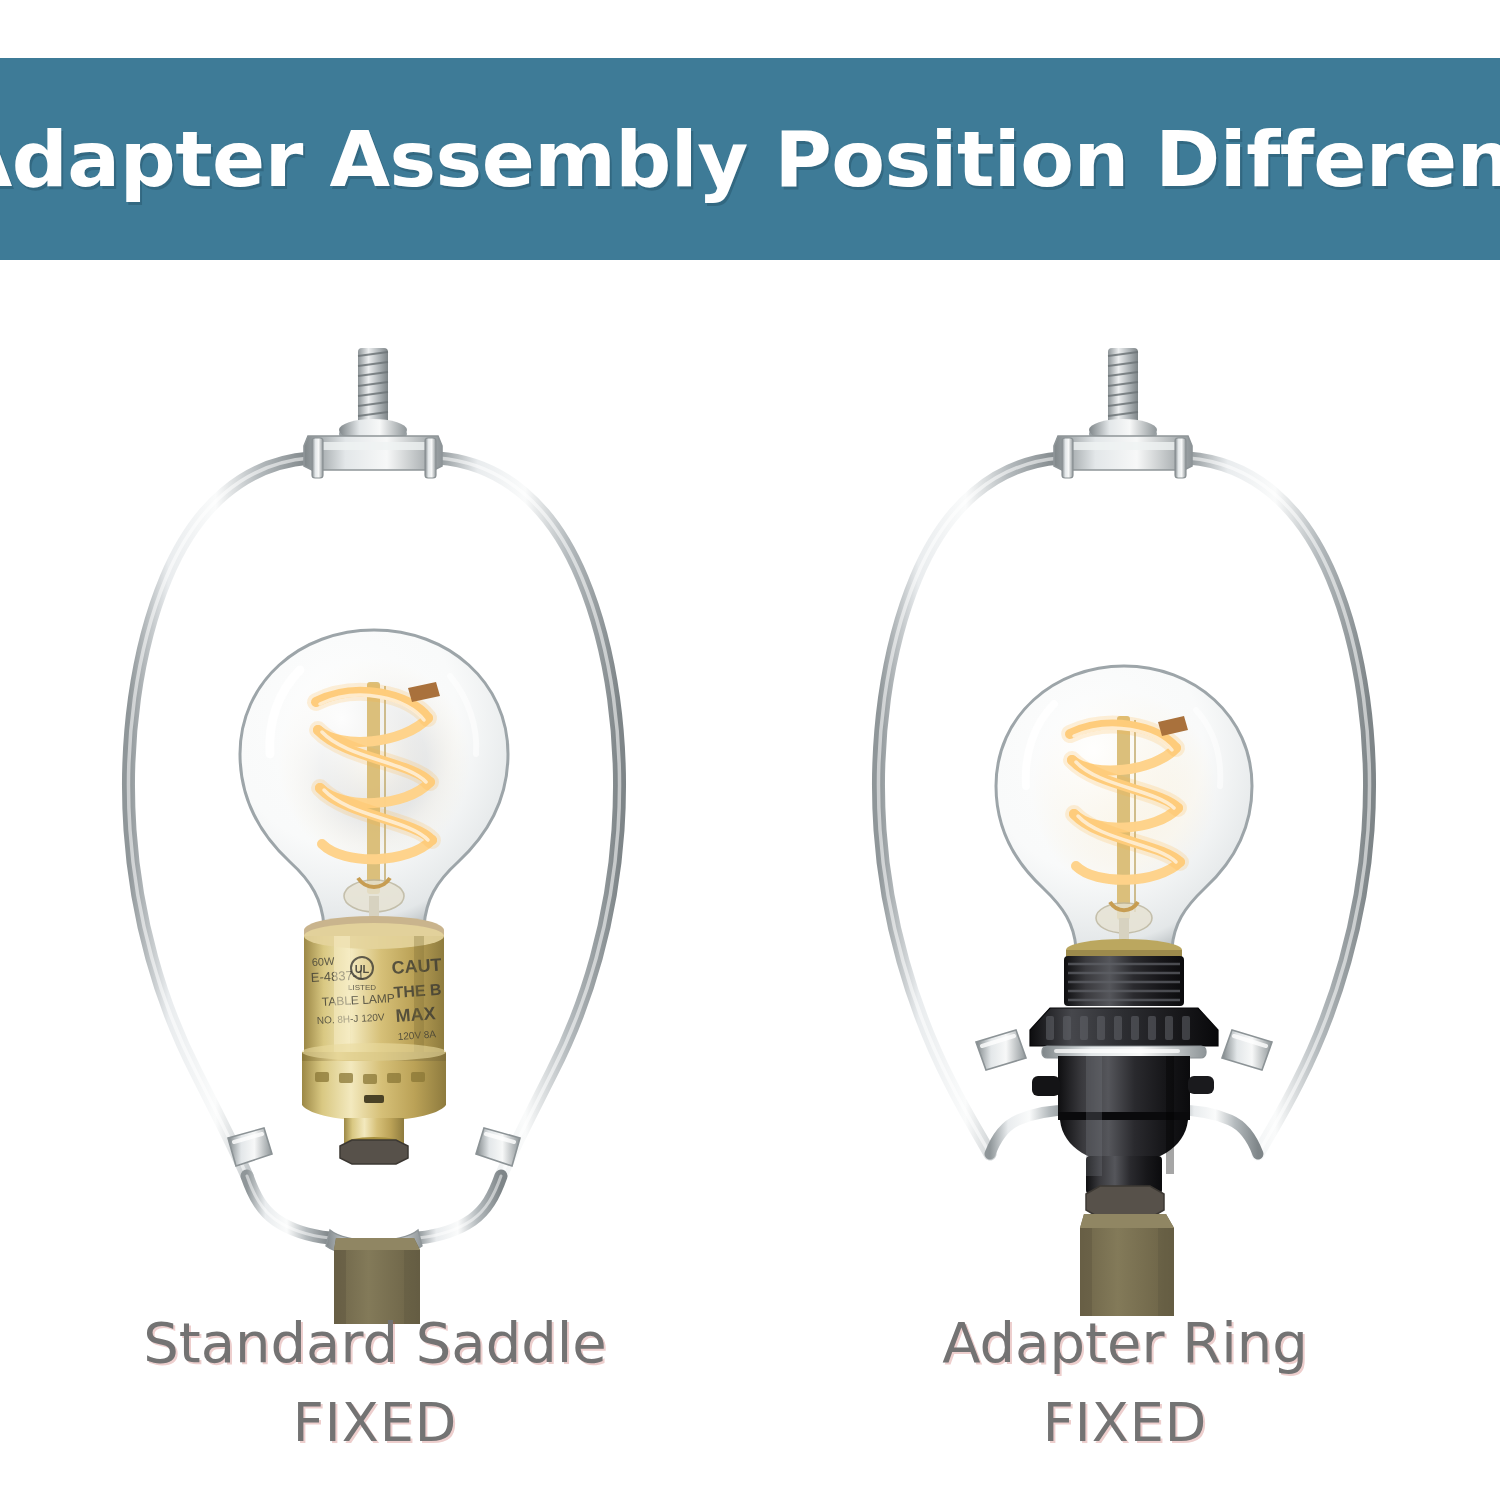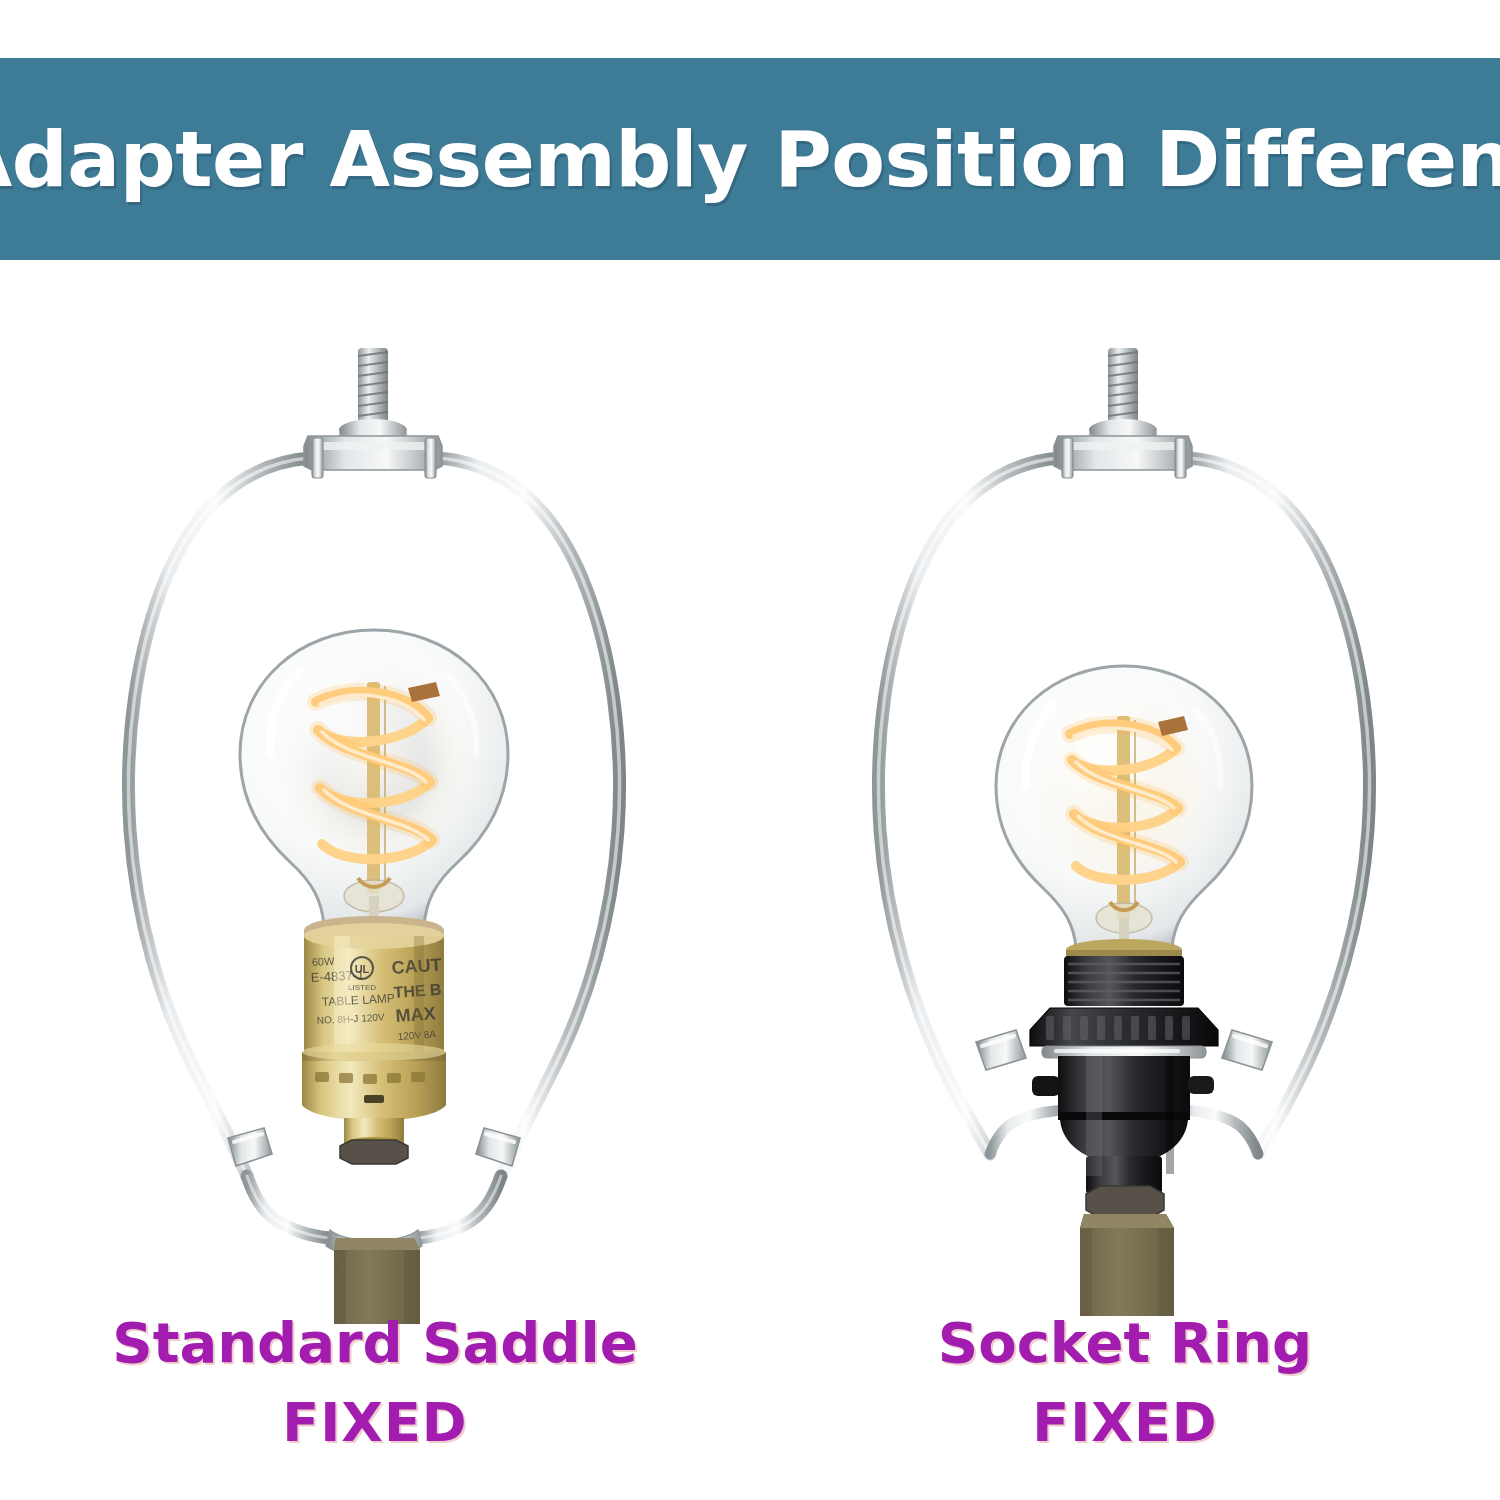--- a/index.html
+++ b/index.html
@@ -38,23 +38,23 @@
   .lamp-stage {
     position: absolute; left: 0; top: 30px;
     width: 750px; height: 1000px;
   }
 
   
   .caption {
     position: absolute; left: 0; width: 750px;
     top: 1012px;
     text-align: center;
-    color: #a21caf;
+    color: #737373;
     font-family: "DejaVu Sans", sans-serif;
-    font-weight: 700;
+    font-weight: 400;
     line-height: 1.12;
     text-shadow: 2px 2px 0 rgba(190,80,75,0.28);
   }
   .caption-name { font-size: 56px; display: block; }
   .caption-state { font-size: 54px; display: block; letter-spacing: 1px; margin-top: 18px;}
 
   svg { display: block; overflow: visible; }
 </style>
 </head>
 <body>
@@ -500,18 +500,18 @@
         <g>
           <path d="M 334 884 L 416 884 L 424 898 L 424 986 L 330 986 L 330 898 Z" fill="url(#baseR)"></path>
           <path d="M 334 884 L 416 884 L 424 898 L 330 898 Z" fill="#908663"></path>
           <rect x="330" y="898" width="12" height="88" fill="#5F5740" opacity="0.45"></rect>
           <rect x="408" y="898" width="16" height="88" fill="#5C5540" opacity="0.35"></rect>
         </g>
       </svg>
     </div>
 
     <div class="caption">
-      <span class="caption-name">Socket Ring</span>
+      <span class="caption-name">Adapter Ring</span>
       <span class="caption-state">FIXED</span>
     </div>
   </div>
 
 </div>
 
 </body></html>

